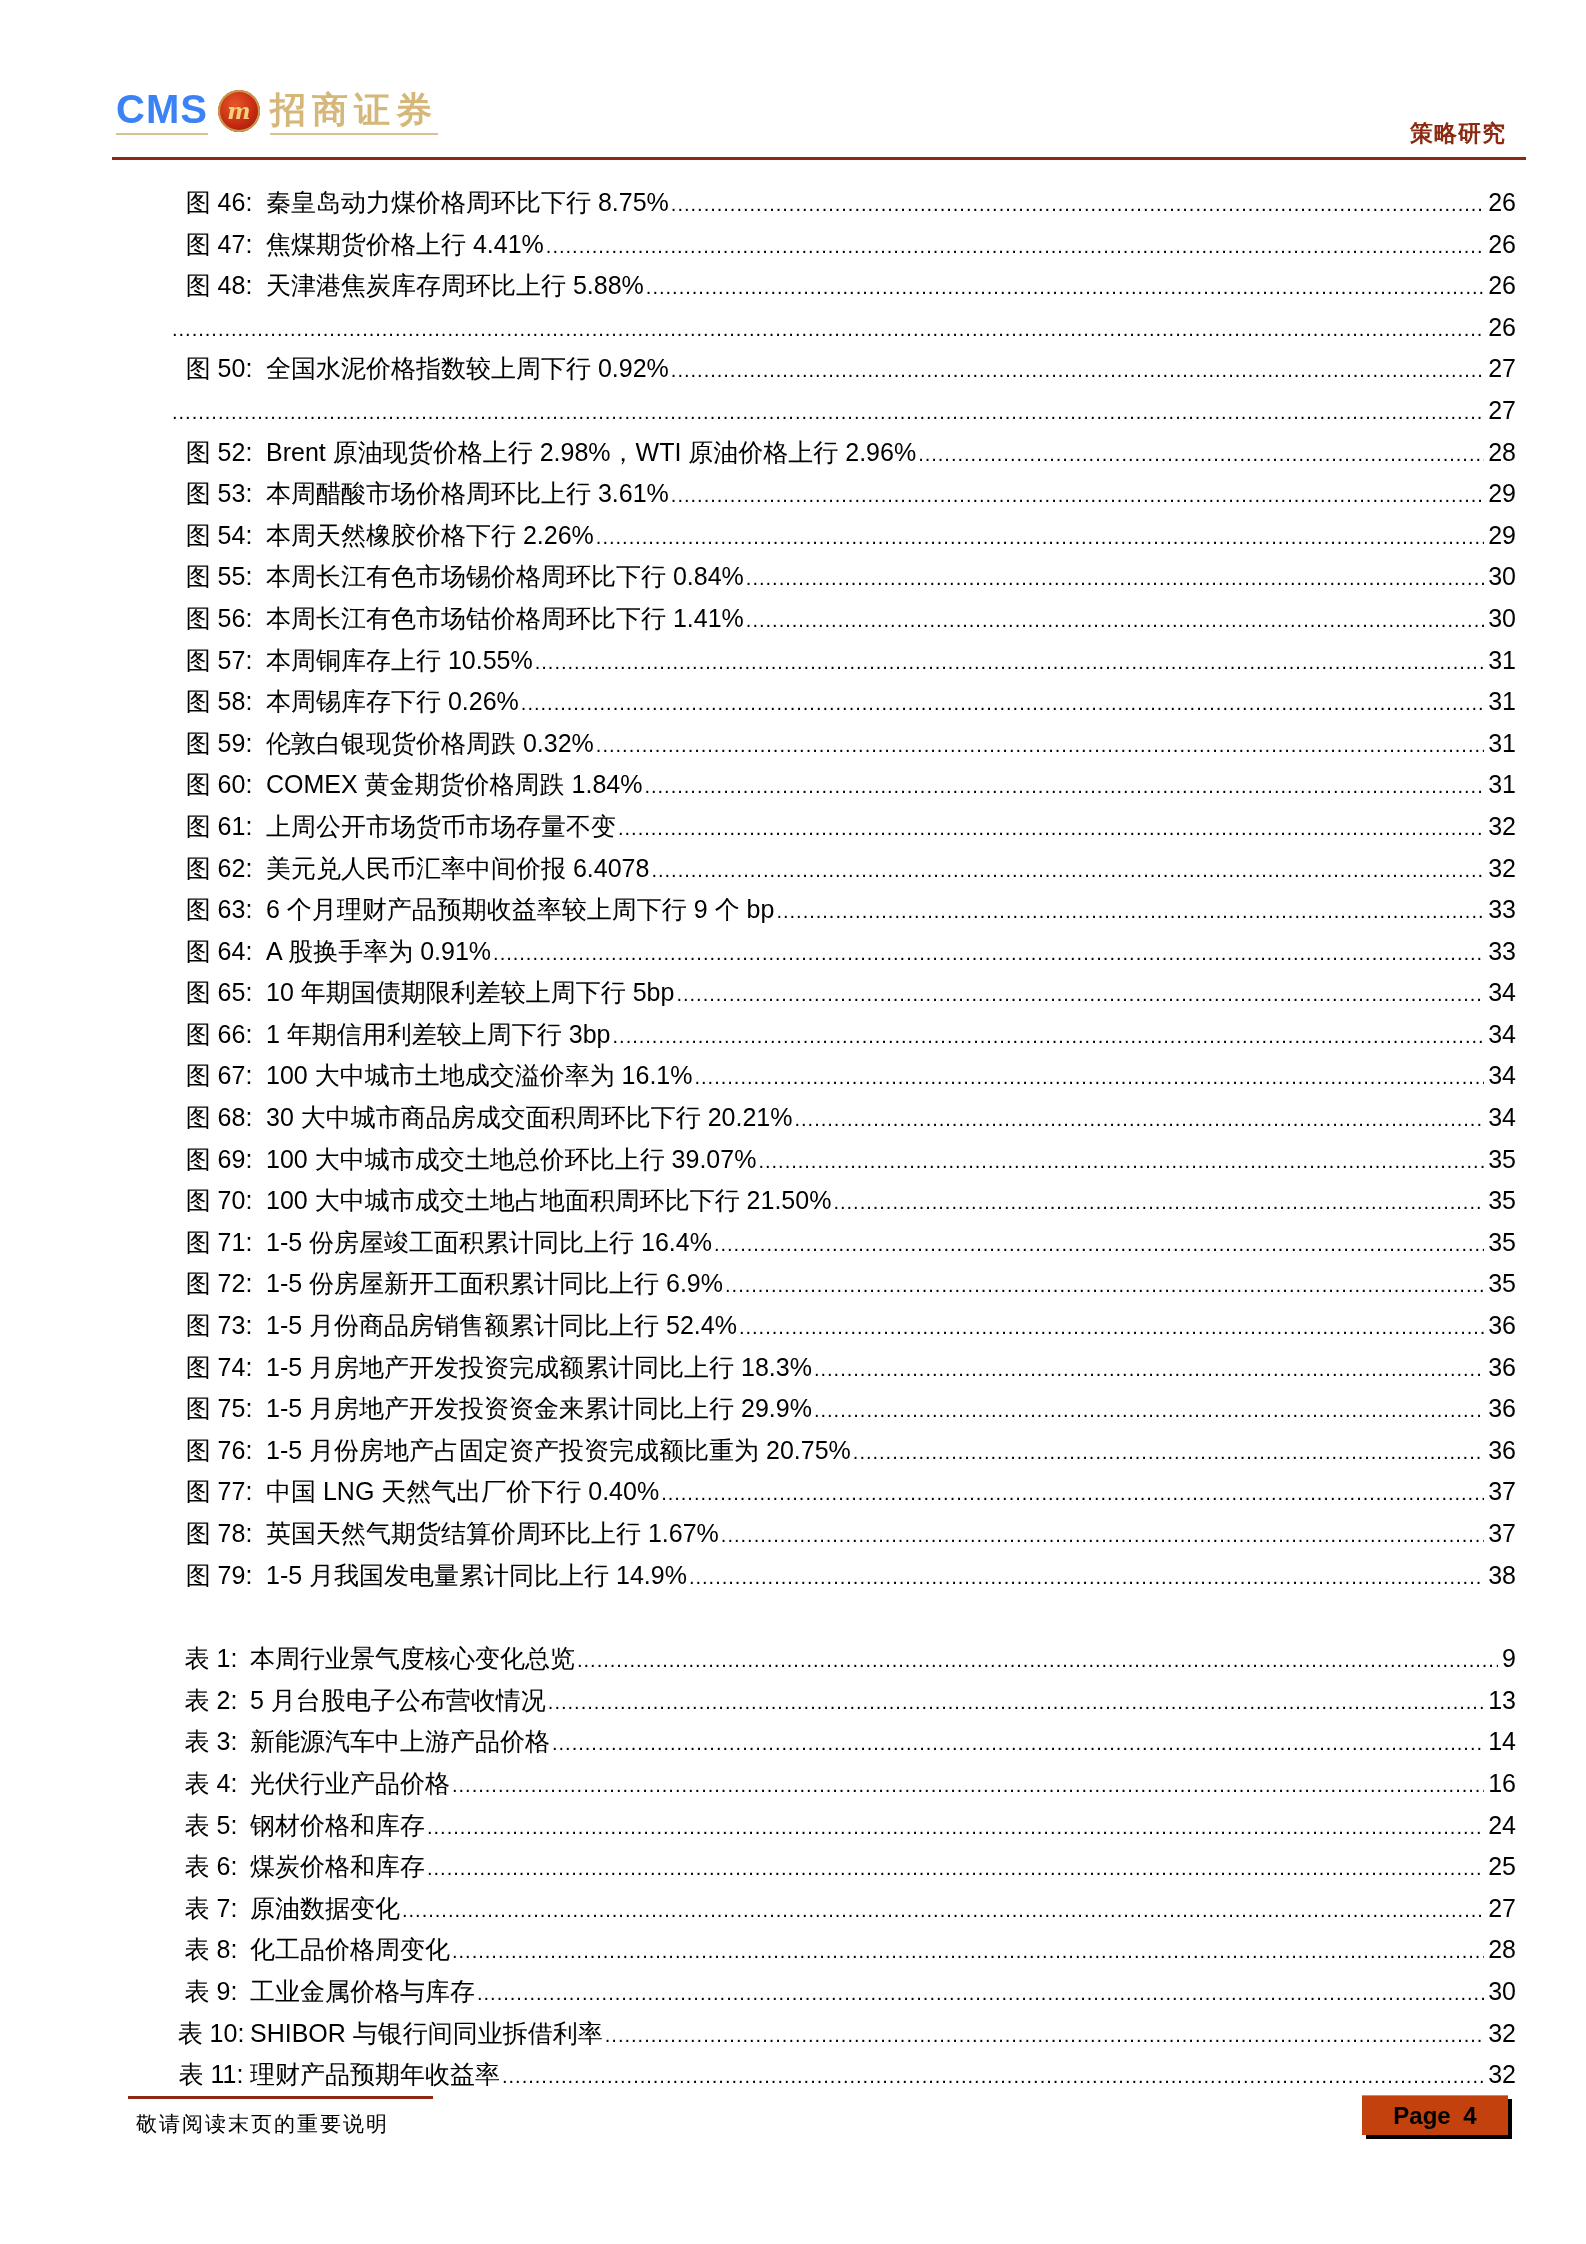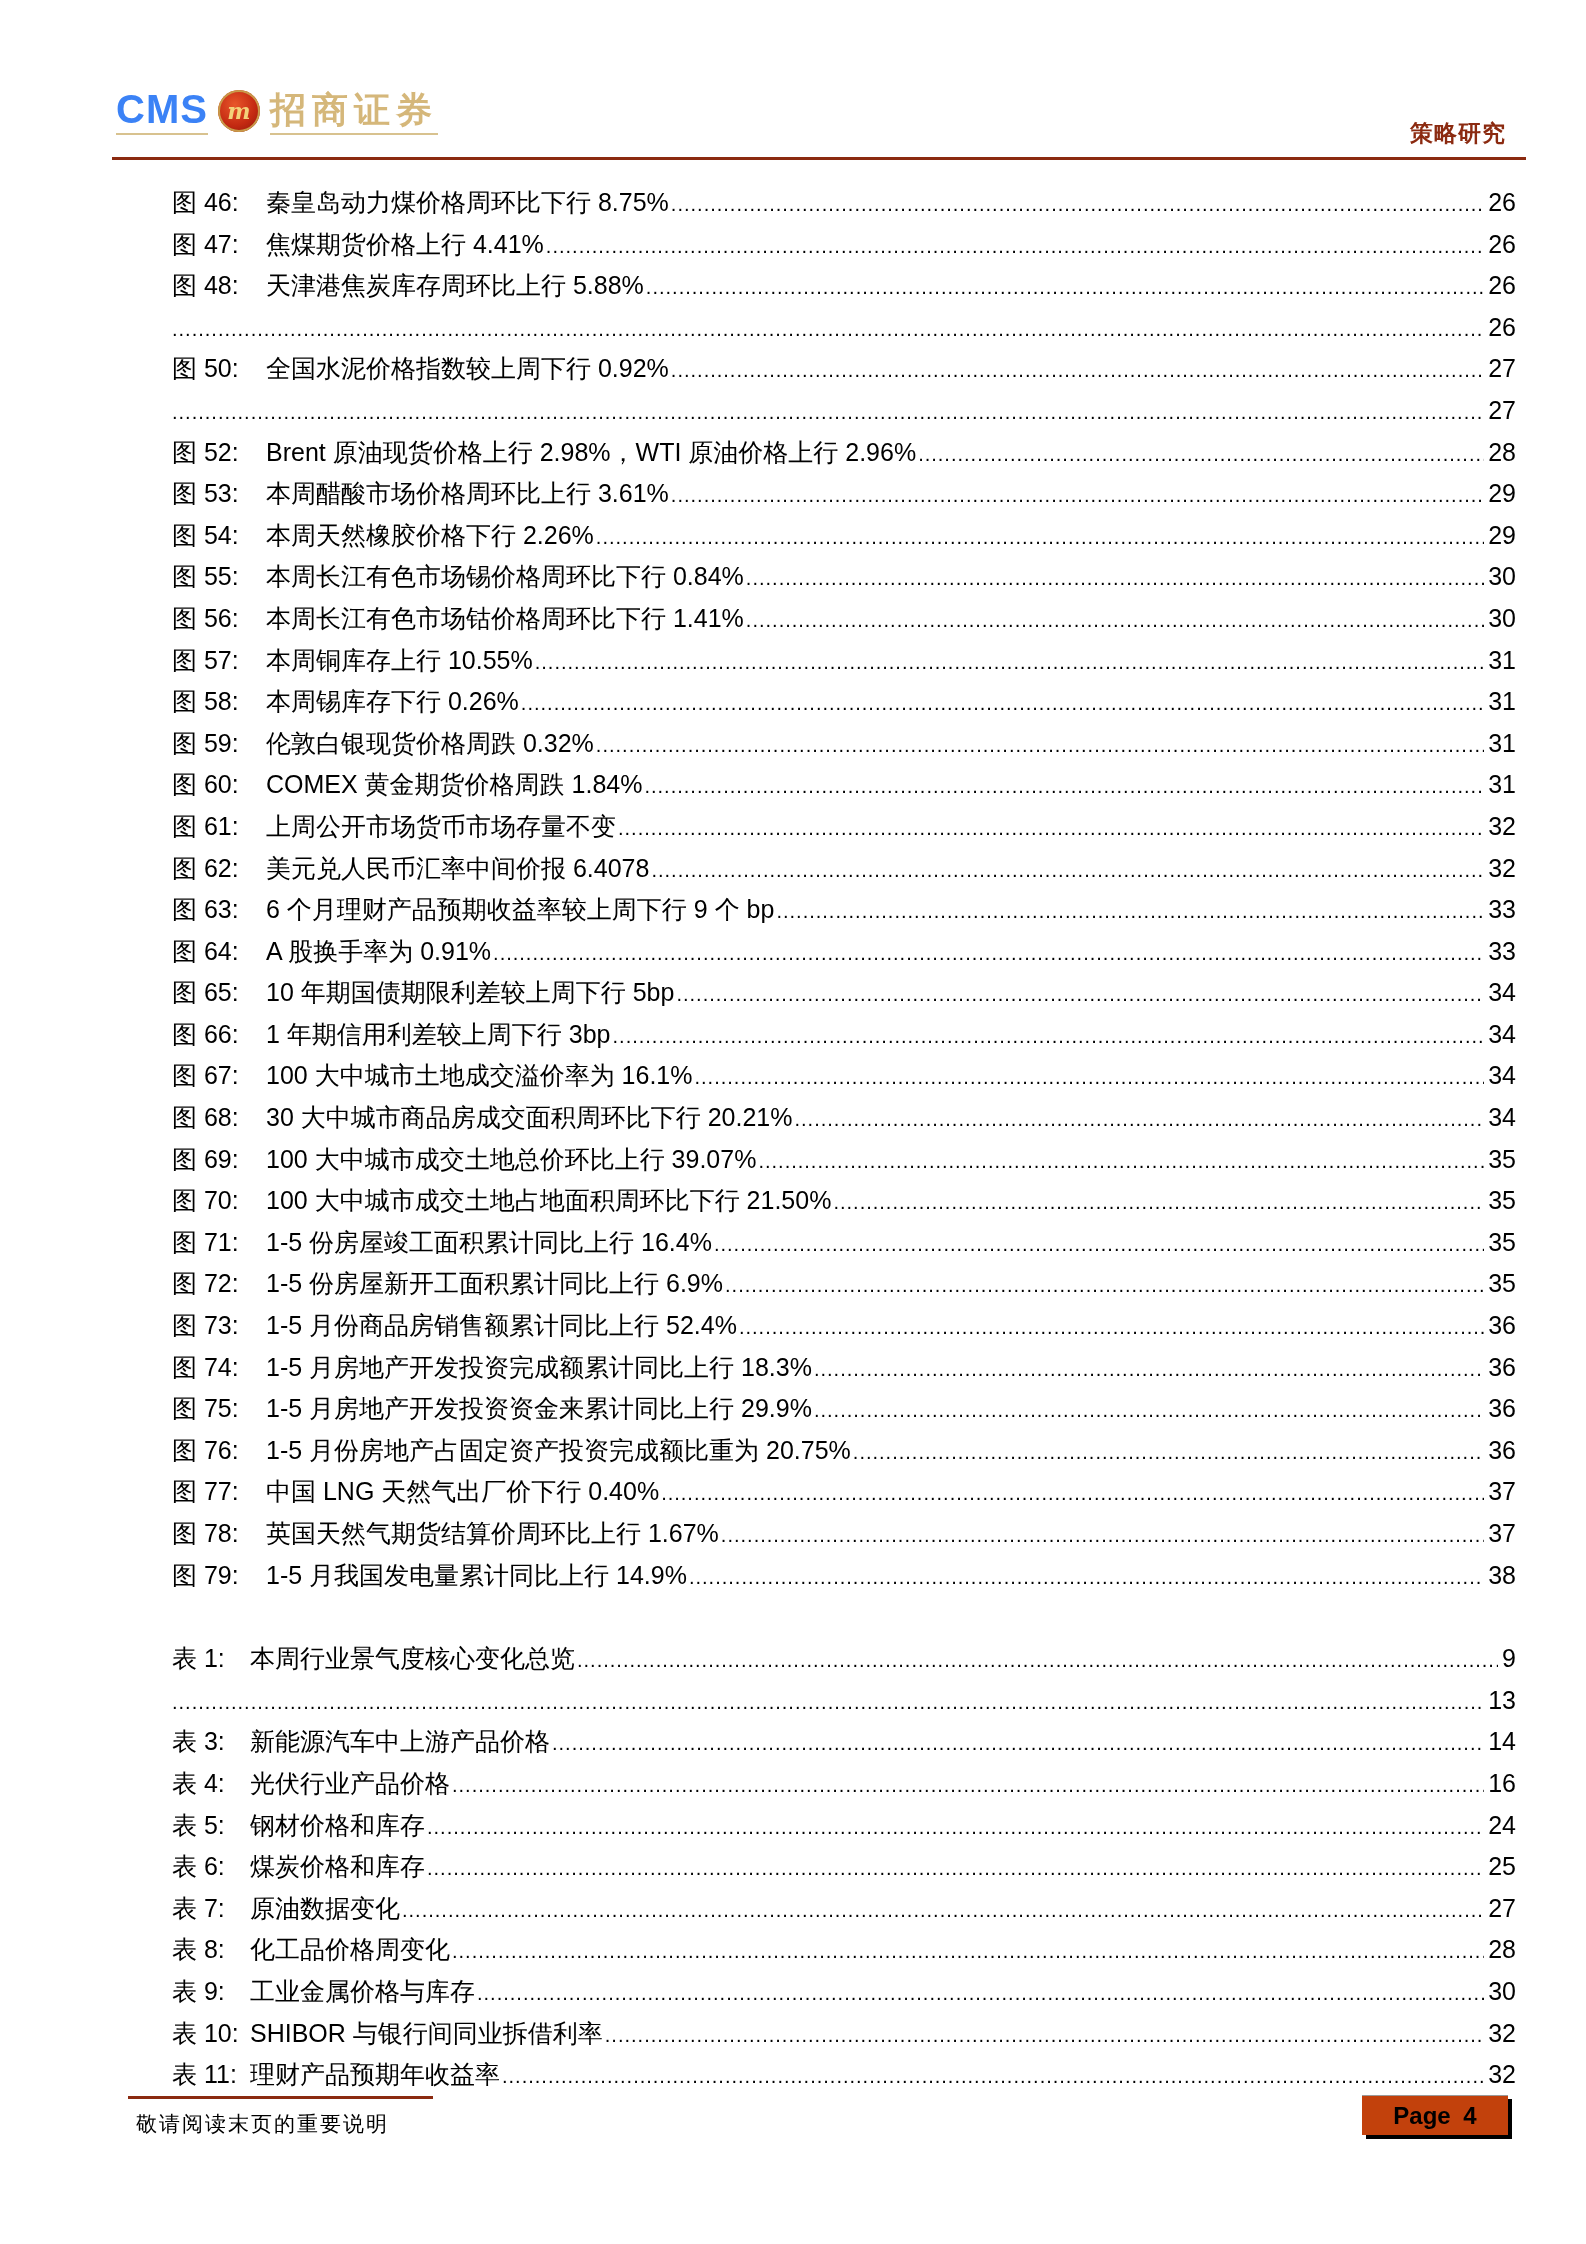--- a/index.html
+++ b/index.html
@@ -13,21 +13,21 @@
     background: radial-gradient(circle at 40% 35%, #e8562a 0%, #c42a12 55%, #8a1408 100%);
     box-shadow: 0 0 0 2px #c89a4a inset; display: flex; align-items: center; justify-content: center;
     color: #f3d27a; font-weight: bold; font-size: 22px; font-style: italic; font-family: "DejaVu Serif", serif; }
   .logo-cn { font-family: "DejaVu Serif", serif; font-weight: bold; font-size: 36px; color: #d5b77a; letter-spacing: 6px; border-bottom: 2px solid #d8c28f; line-height: 44px; padding-bottom: 2px; }
   .header-line { position: absolute; left: 112px; top: 157px; width: 1414px; height: 3px; background: #8b2a10; }
   .header-right { position: absolute; right: 80px; top: 118px; font-family: "DejaVu Serif", serif; font-weight: bold; font-size: 23px; color: #8b2a10; letter-spacing: 1px; }
 
   .toc { position: absolute; left: 172px; top: 182px; width: 1344px; }
   .toc-item { display: flex; align-items: baseline; height: 41.6px; font-size: 25px; line-height: 41.6px; white-space: nowrap; }
   .toc-item .label { flex: 0 0 auto; padding-right: 2px; }
-  .toc-item .prefix { display: inline-block; min-width: 94px; }
+  .toc-item .prefix { display: inline-block; min-width: 94px; text-align: center; }
   .toc-item.tbl .prefix { min-width: 78px; }
   .toc-item .leader { flex: 1 1 auto; overflow: hidden; color: #000; letter-spacing: 1px; font-size: 20px; }
   .toc-item .leader::before { content: "........................................................................................................................................................................................................................................................................"; }
   .toc-item .page { flex: 0 0 auto; padding-left: 4px; text-align: left; }
   .spacer { height: 42px; }
 
   .footer-line { position: absolute; left: 128px; top: 2096px; width: 305px; height: 3px; background: #8b2a10; }
   .footer-note { position: absolute; left: 136px; top: 2110px; font-family: "DejaVu Serif", serif; font-size: 21px; letter-spacing: 2px; }
   .page-box { position: absolute; left: 1362px; top: 2095px; width: 146px; height: 40px; background: #c2410c;
     border-top: 1px solid #9a9a9a; box-shadow: 4px 4px 0 #000; display: flex; align-items: center; justify-content: center;
@@ -218,20 +218,21 @@
   </div>
     </div>
   <div class="spacer"></div>
   <div id="tbl-list">
       <div class="toc-item tbl">
     <span class="label"><span class="prefix">表 1:</span><span class="title">本周行业景气度核心变化总览</span></span>
     <span class="leader"></span>
     <span class="page">9</span>
   </div>
       <div class="toc-item tbl">
+    <span class="label"><span class="prefix">表 2:</span><span class="title">5 月台股电子公布营收情况</span></span>
     <span class="leader"></span>
     <span class="page">13</span>
   </div>
       <div class="toc-item tbl">
     <span class="label"><span class="prefix">表 3:</span><span class="title">新能源汽车中上游产品价格</span></span>
     <span class="leader"></span>
     <span class="page">14</span>
   </div>
       <div class="toc-item tbl">
     <span class="label"><span class="prefix">表 4:</span><span class="title">光伏行业产品价格</span></span>

